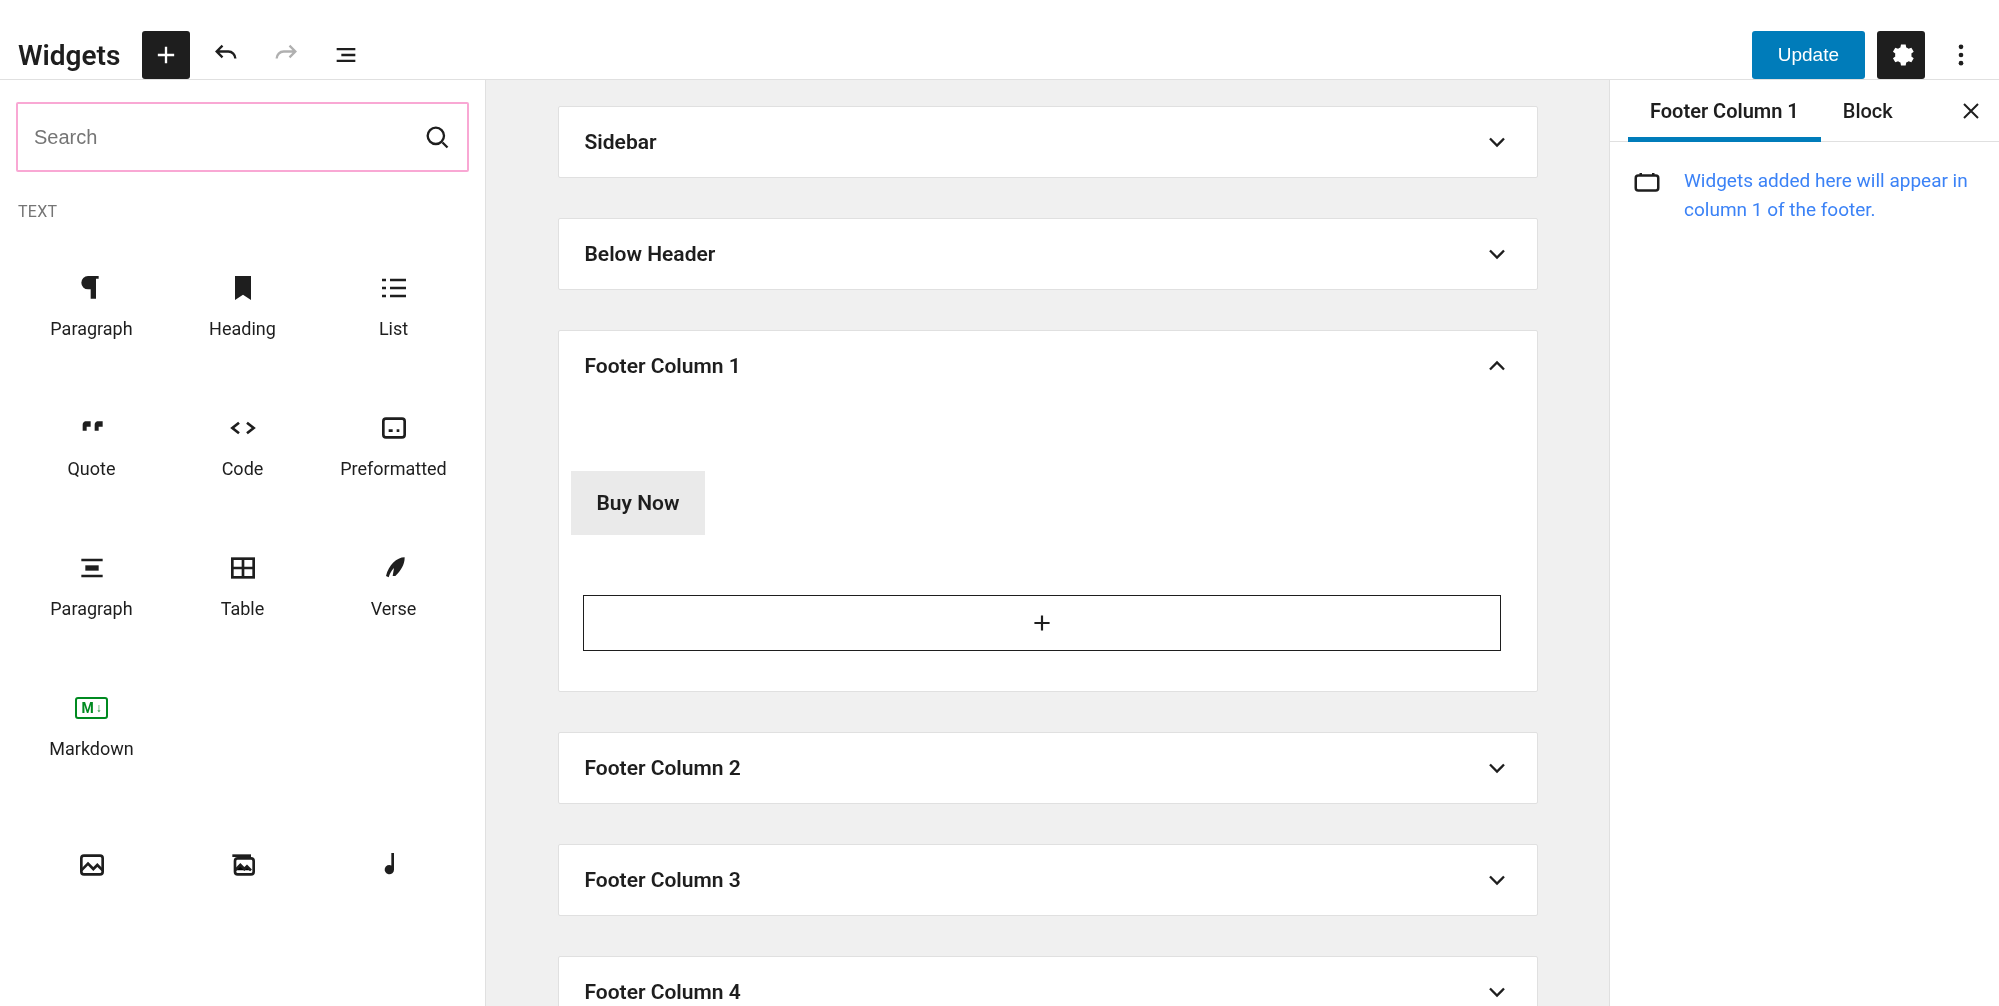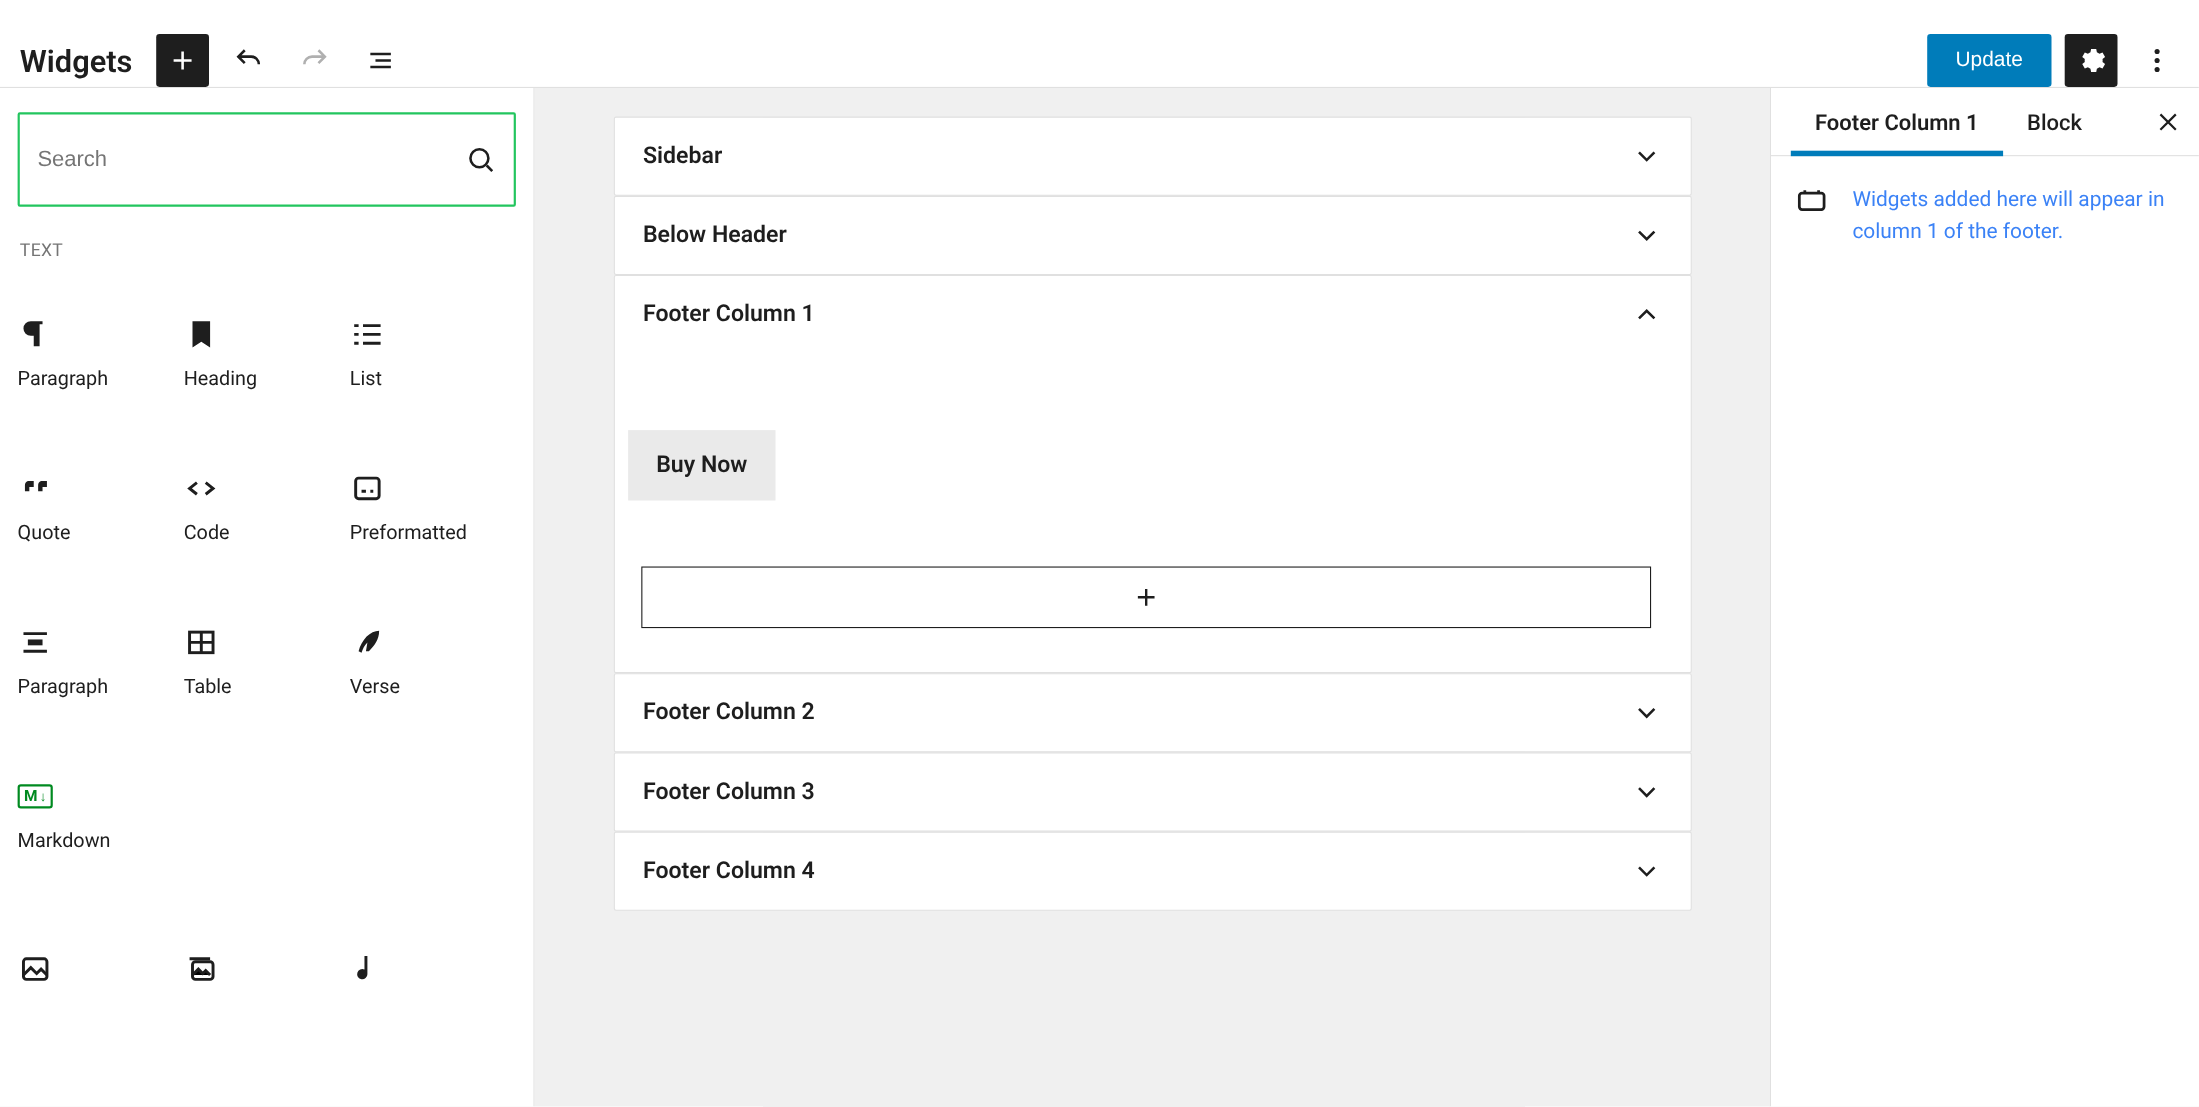--- a/index.html
+++ b/index.html
@@ -70,23 +70,23 @@
   
   .inserter {
     width: 486px;
     border-right: 1px solid #e0e0e0;
     background: #fff;
     padding: 22px 16px;
     overflow-y: auto;
   }
   .search-wrap {
     position: relative;
-    border: 2px solid #22c55e;
+    border: 2px solid #f9a8d4;
     border-radius: 2px;
-    height: 86px;
+    height: 70px;
     display: flex;
     align-items: center;
     padding: 0 16px;
     margin-bottom: 30px;
     justify-content: center;
   }
   .search-input {
     flex: 1;
     border: none;
     outline: none;
@@ -104,20 +104,21 @@
     font-weight: 400;
   }
   .block-grid {
     display: grid;
     grid-template-columns: repeat(3, 1fr);
     gap: 0;
   }
   .block-item {
     display: flex;
     flex-direction: column;
+    align-items: center;
     justify-content: center;
     height: 140px;
     cursor: pointer;
     gap: 14px;
   }
   .block-item .bicon {
     width: 32px; height: 32px; color: #1e1e1e;
     display:flex; align-items:center; justify-content:center;
   }
   .block-item .bicon svg { width: 32px; height: 32px; }
@@ -139,20 +140,21 @@
     padding: 26px 0 0 0;
   }
   .canvas-inner {
     width: 980px;
     margin: 0 auto;
   }
   .area {
     background: #fff;
     border: 1px solid #e0e0e0;
     border-radius: 2px;
+    margin-bottom: 40px;
   }
   .area-header {
     display: flex;
     align-items: center;
     justify-content: space-between;
     padding: 0 26px;
     height: 70px;
     font-size: 21px;
     font-weight: 600;
     cursor: pointer;

